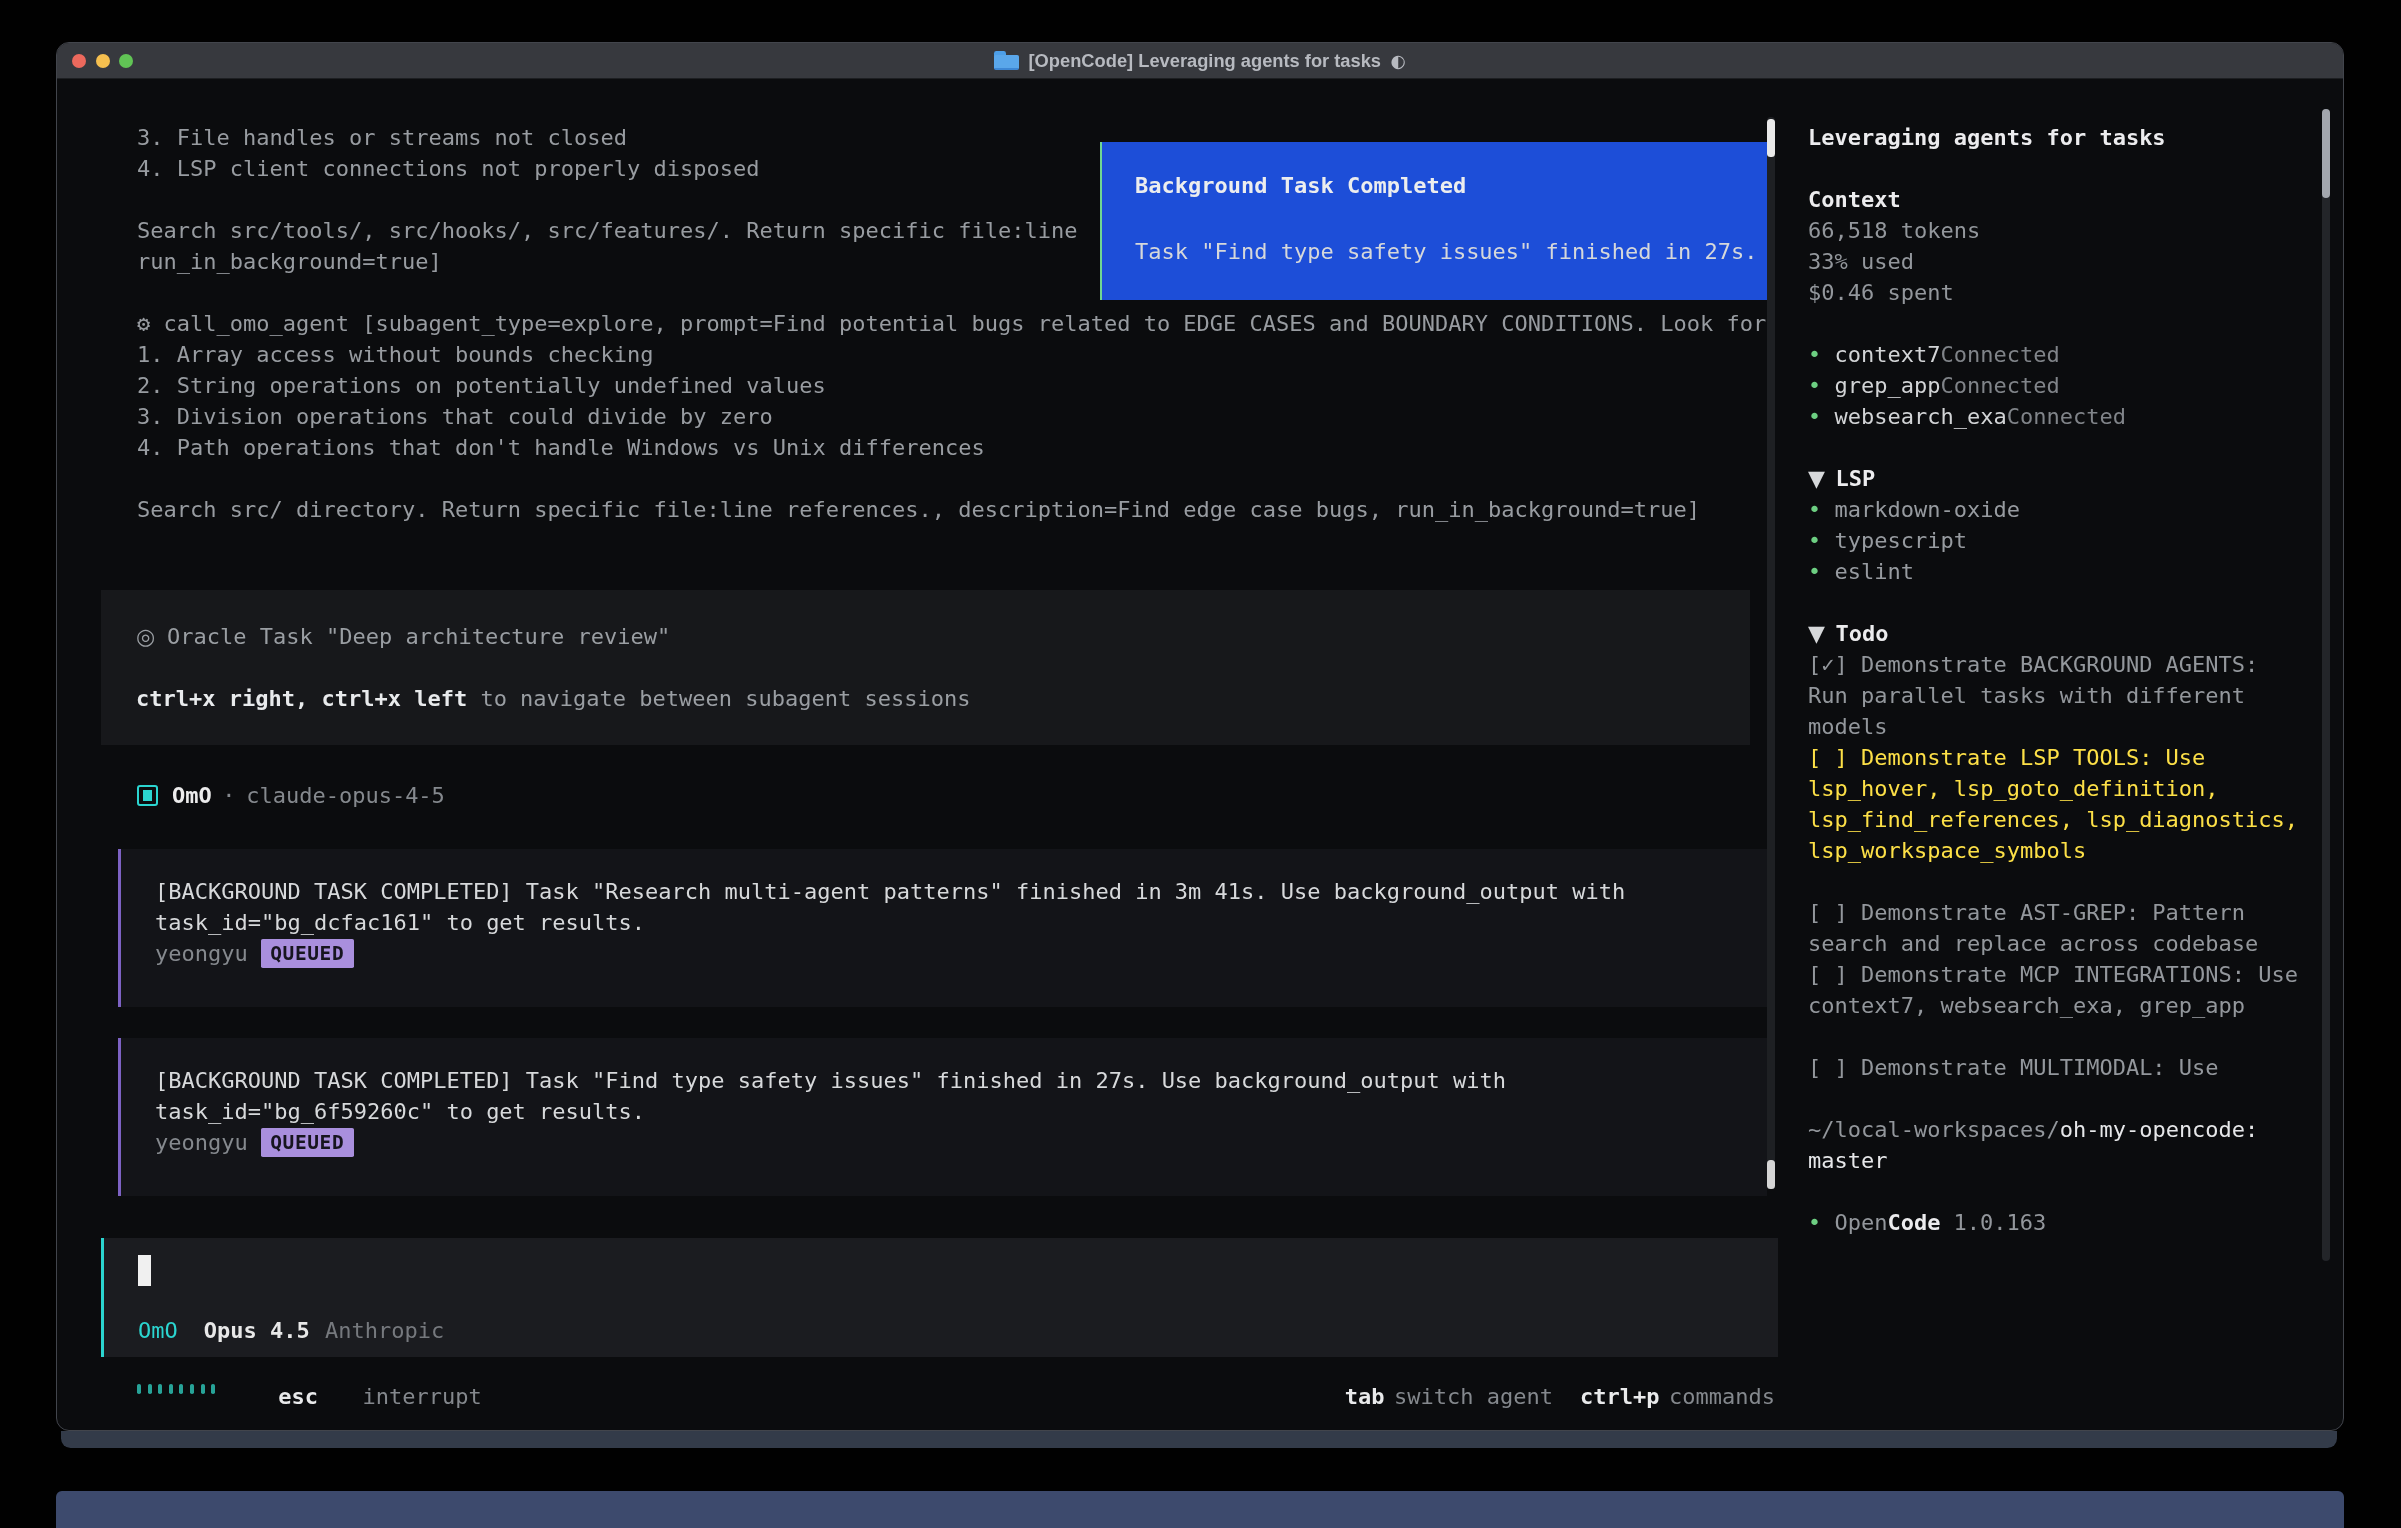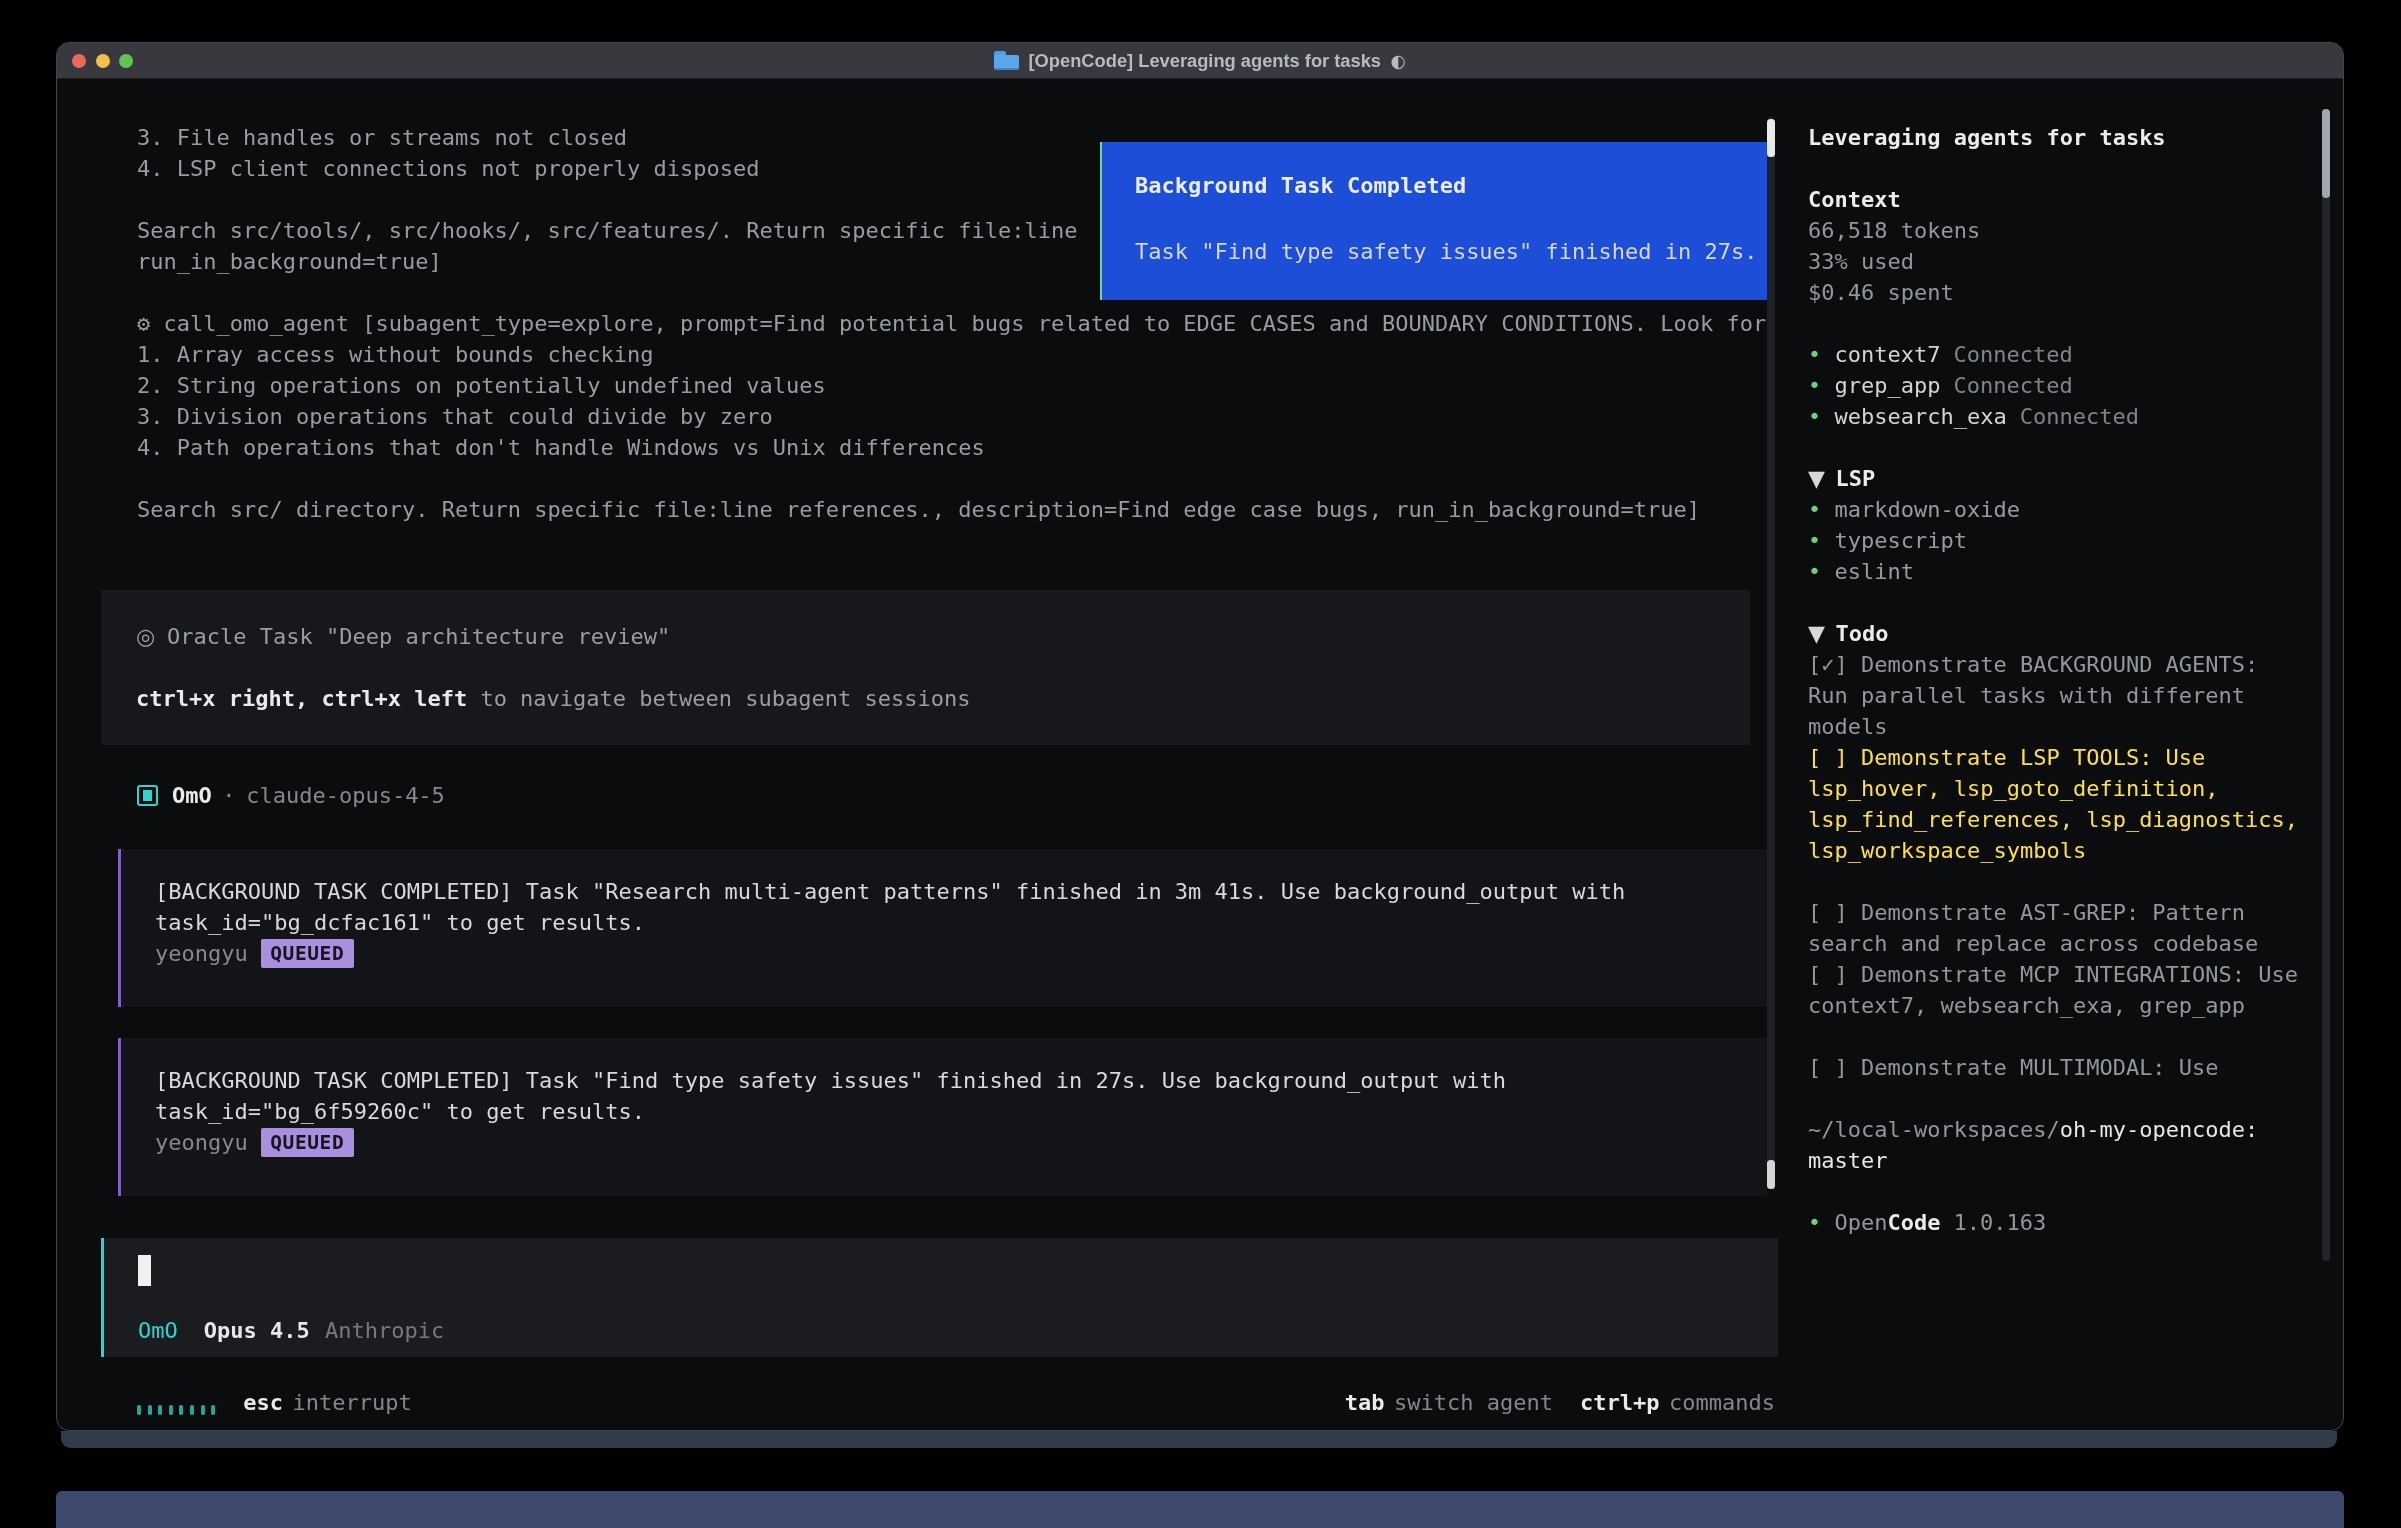--- a/index.html
+++ b/index.html
@@ -67,21 +67,21 @@
   
   .composer{position:absolute;left:44px;top:1195px;width:1677px;height:119px;background:#1b1c20;
             border-left:3px solid #2bd5d0;box-sizing:border-box;}
   .cursor{position:absolute;left:34px;top:16.5px;width:13px;height:31px;background:#f0f0f0;}
   .composer-footer{position:absolute;left:34px;bottom:14px;font-size:22px;display:flex;align-items:baseline;}
   .composer-agent{color:#2bd5d0;}
   .composer-model{color:#e8e8e8;font-weight:bold;margin-left:26px;}
   .composer-provider{color:#76797e;margin-left:15.4px;}
 
   
-  .statusbar{position:absolute;left:80px;top:1341px;width:1638px;height:31px;display:flex;align-items:flex-end;font-size:22px;}
+  .statusbar{position:absolute;left:80px;top:1341px;width:1638px;height:31px;display:flex;align-items:flex-start;font-size:22px;gap:35px;}
   .spinner{display:flex;gap:6.5px;margin-right:28px;align-items:center;}
   .dot{width:4.1px;height:10px;border-radius:1.8px;background:#27a398;}
   .key{color:#e9eaeb;font-weight:bold;}
   .lbl{color:#84888d;margin-left:9.5px;}
   .statusbar-right{margin-left:auto;display:flex;align-items:center;}
   .statusbar-right .key2{color:#e9eaeb;font-weight:bold;margin-left:27px;}
   .statusbar-right .key2:first-child{margin-left:0;}
 
   
   .main-scrollbar{position:absolute;left:1710px;top:74px;width:7.7px;height:1072px;background:#1e2023;border-radius:3.5px;}
@@ -93,21 +93,21 @@
   
   .sidebar{position:absolute;left:1751px;top:79px;width:495px;font-size:22px;line-height:31px;color:#93979c;}
   .sb-gap{height:31px;}
   .sb-title{color:#ececee;font-weight:bold;}
   .sb-heading{color:#ececee;font-weight:bold;}
   .sb-section-head .sb-tri{color:#d6d8da;font-family:"DejaVu Sans",sans-serif;}
   .sb-section-head .sb-heading{margin-left:10.6px;}
   .sb-item .sb-bullet{color:#6dcf82;display:inline-block;width:26.6px;font-family:"DejaVu Sans",sans-serif;}
   .sb-item .sb-name{color:#d2d4d6;}
   .sb-item.lsp .sb-name{color:#979ba0;}
-  .sb-item .sb-status{color:#808489;margin-left:13px;}
+  .sb-item .sb-status{color:#808489;}
   .todo-item{white-space:pre-wrap;color:#93979c;}
   .todo-item.active{color:#fde047;}
   .todo-item.gap{margin-top:31px;}
   .sb-workspace{white-space:pre-wrap;}
   .ws-prefix{color:#93979c;}
   .ws-repo{color:#e6e7e9;}
   .ws-branch{color:#e6e7e9;}
   .sb-footer .sb-bullet{color:#6dcf82;display:inline-block;width:26.6px;font-family:"DejaVu Sans",sans-serif;}
   .fw-dim{color:#93979c;}
   .fw-strong{color:#ececee;font-weight:bold;}

